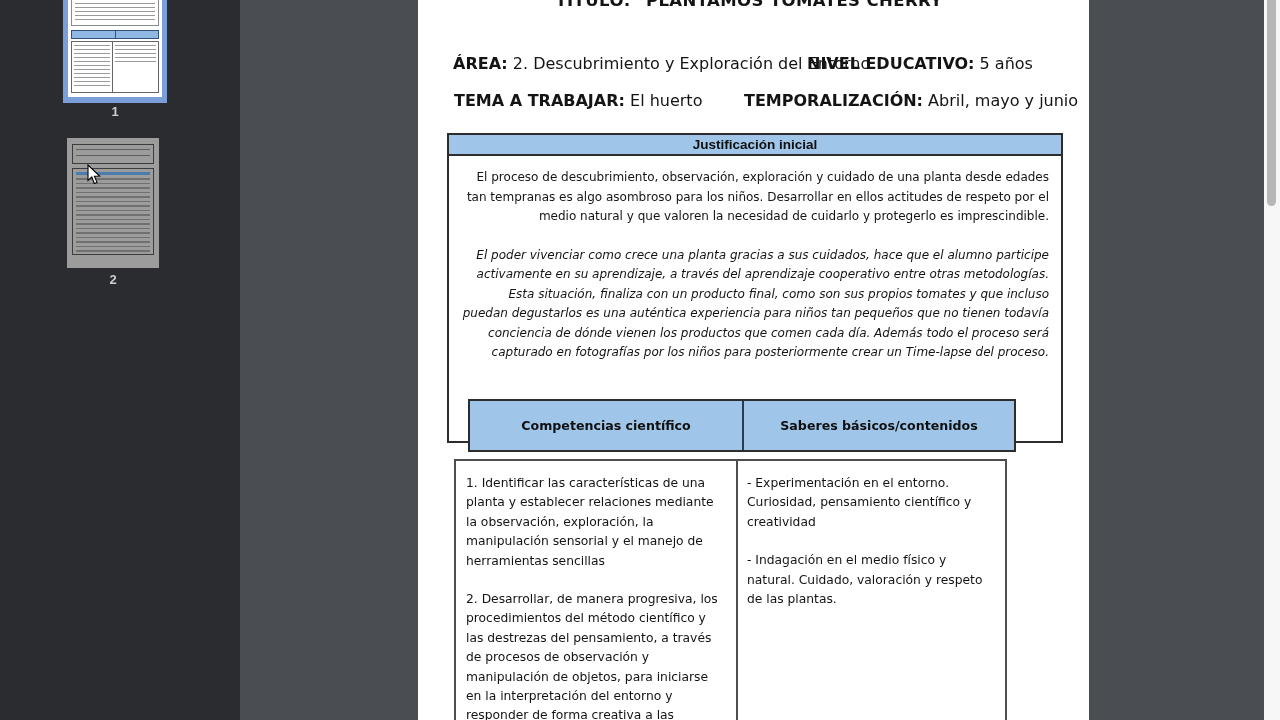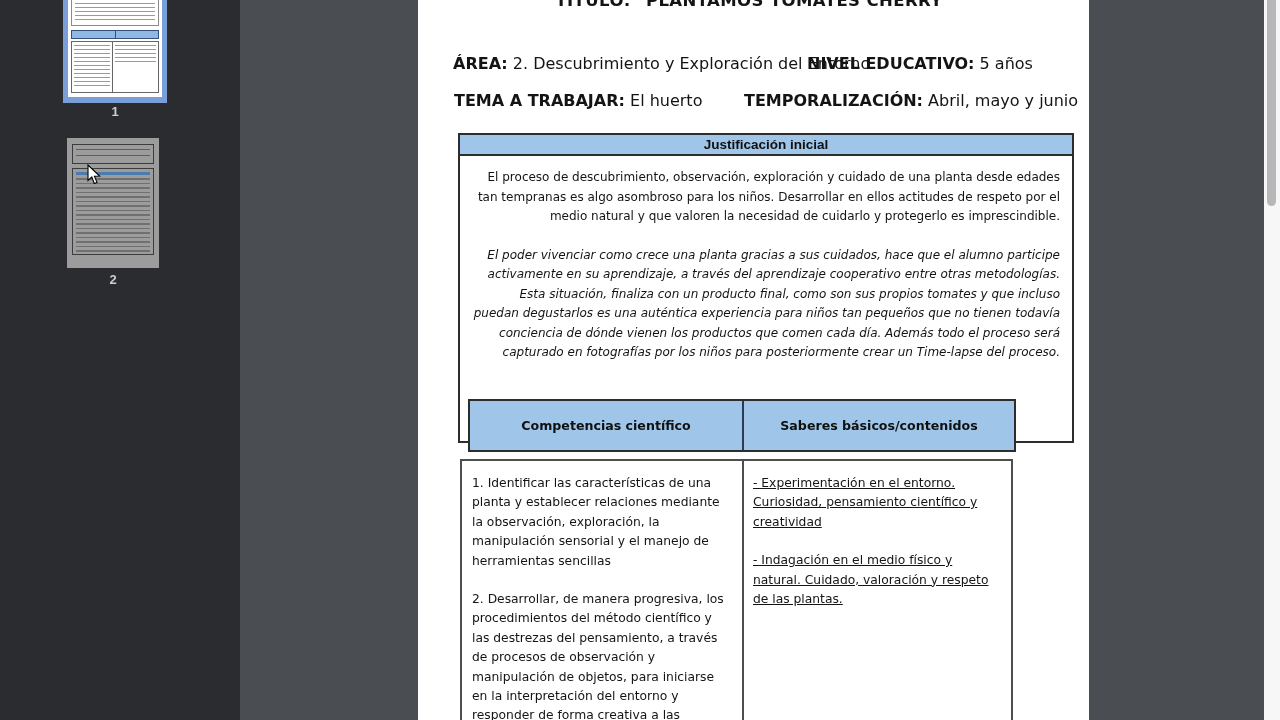--- a/index.html
+++ b/index.html
@@ -43,38 +43,38 @@
 
   
   .page{position:absolute;left:418px;top:0;width:671px;height:720px;background:#fff;color:#141414;}
   .doc-title{position:absolute;left:0;right:0;top:-9px;text-align:center;font-size:16.5px;font-weight:bold;letter-spacing:.4px;white-space:nowrap;}
   .meta{position:absolute;left:0;right:0;height:20px;font-size:16px;}
   .meta .m{position:absolute;top:0;white-space:nowrap;}
   .meta b{font-weight:700;}
   .row1{top:54px;}
   .row2{top:91px;}
 
-  .just-box{position:absolute;left:29px;top:133px;width:616px;height:310px;border:2px solid #2d2d2d;overflow:hidden;background:#fff;margin-left:11px;}
+  .just-box{position:absolute;left:29px;top:133px;width:616px;height:310px;border:2px solid #2d2d2d;overflow:hidden;background:#fff;}
   .just-head{background:var(--accent-blue);border-bottom:2px solid #2d2d2d;text-align:center;
              font:bold 13.5px "Liberation Sans",sans-serif;padding:2px 0;color:#101010;}
   .just-body{padding:12px 12px 12px;font-size:12px;line-height:19.5px;text-align:right;}
   .just-body p{margin:0 0 19px;}
   .just-body p:last-child{margin-bottom:0;font-style:italic;}
 
   .comp-thead{position:absolute;left:50px;top:399px;width:548px;height:53px;background:var(--accent-blue);
               border:2px solid #2d2d2d;display:flex;}
   .comp-thead .th{display:flex;align-items:center;justify-content:center;font-size:12.6px;font-weight:bold;color:#101010;}
   .comp-thead .th.left{width:274px;border-right:2px solid #2d3b50;}
   .comp-thead .th.right{flex:1;}
 
-  .comp-tbody{position:absolute;left:42px;top:459px;width:553px;height:261px;border:2px solid #4e4e4e;border-bottom:none;
+  .comp-tbody{position:absolute;left:36px;top:459px;width:553px;height:261px;border:2px solid #4e4e4e;border-bottom:none;
               display:flex;background:#fff;overflow:hidden;}
   .comp-tbody .col{font-size:12.3px;line-height:19.4px;}
   .col-left{width:282px;border-right:2px solid #4e4e4e;padding:13px 10px 0;}
-  .col-right{flex:1;padding:13px 8px 0 9px;text-decoration:underline;}
+  .col-right{flex:1;padding:13px 8px 0 9px;}
   .comp-tbody p{margin:0 0 19px;}
 
   
   .scrollbar{position:absolute;left:1264px;top:0;width:16px;height:720px;background:#f7f7f7;}
   .scroll-thumb{position:absolute;left:3px;top:-4px;width:9px;height:210px;background:#b7b7ba;border-radius:5px;}
 </style>
 </head>
 <body>
 
 <div class="stage">

